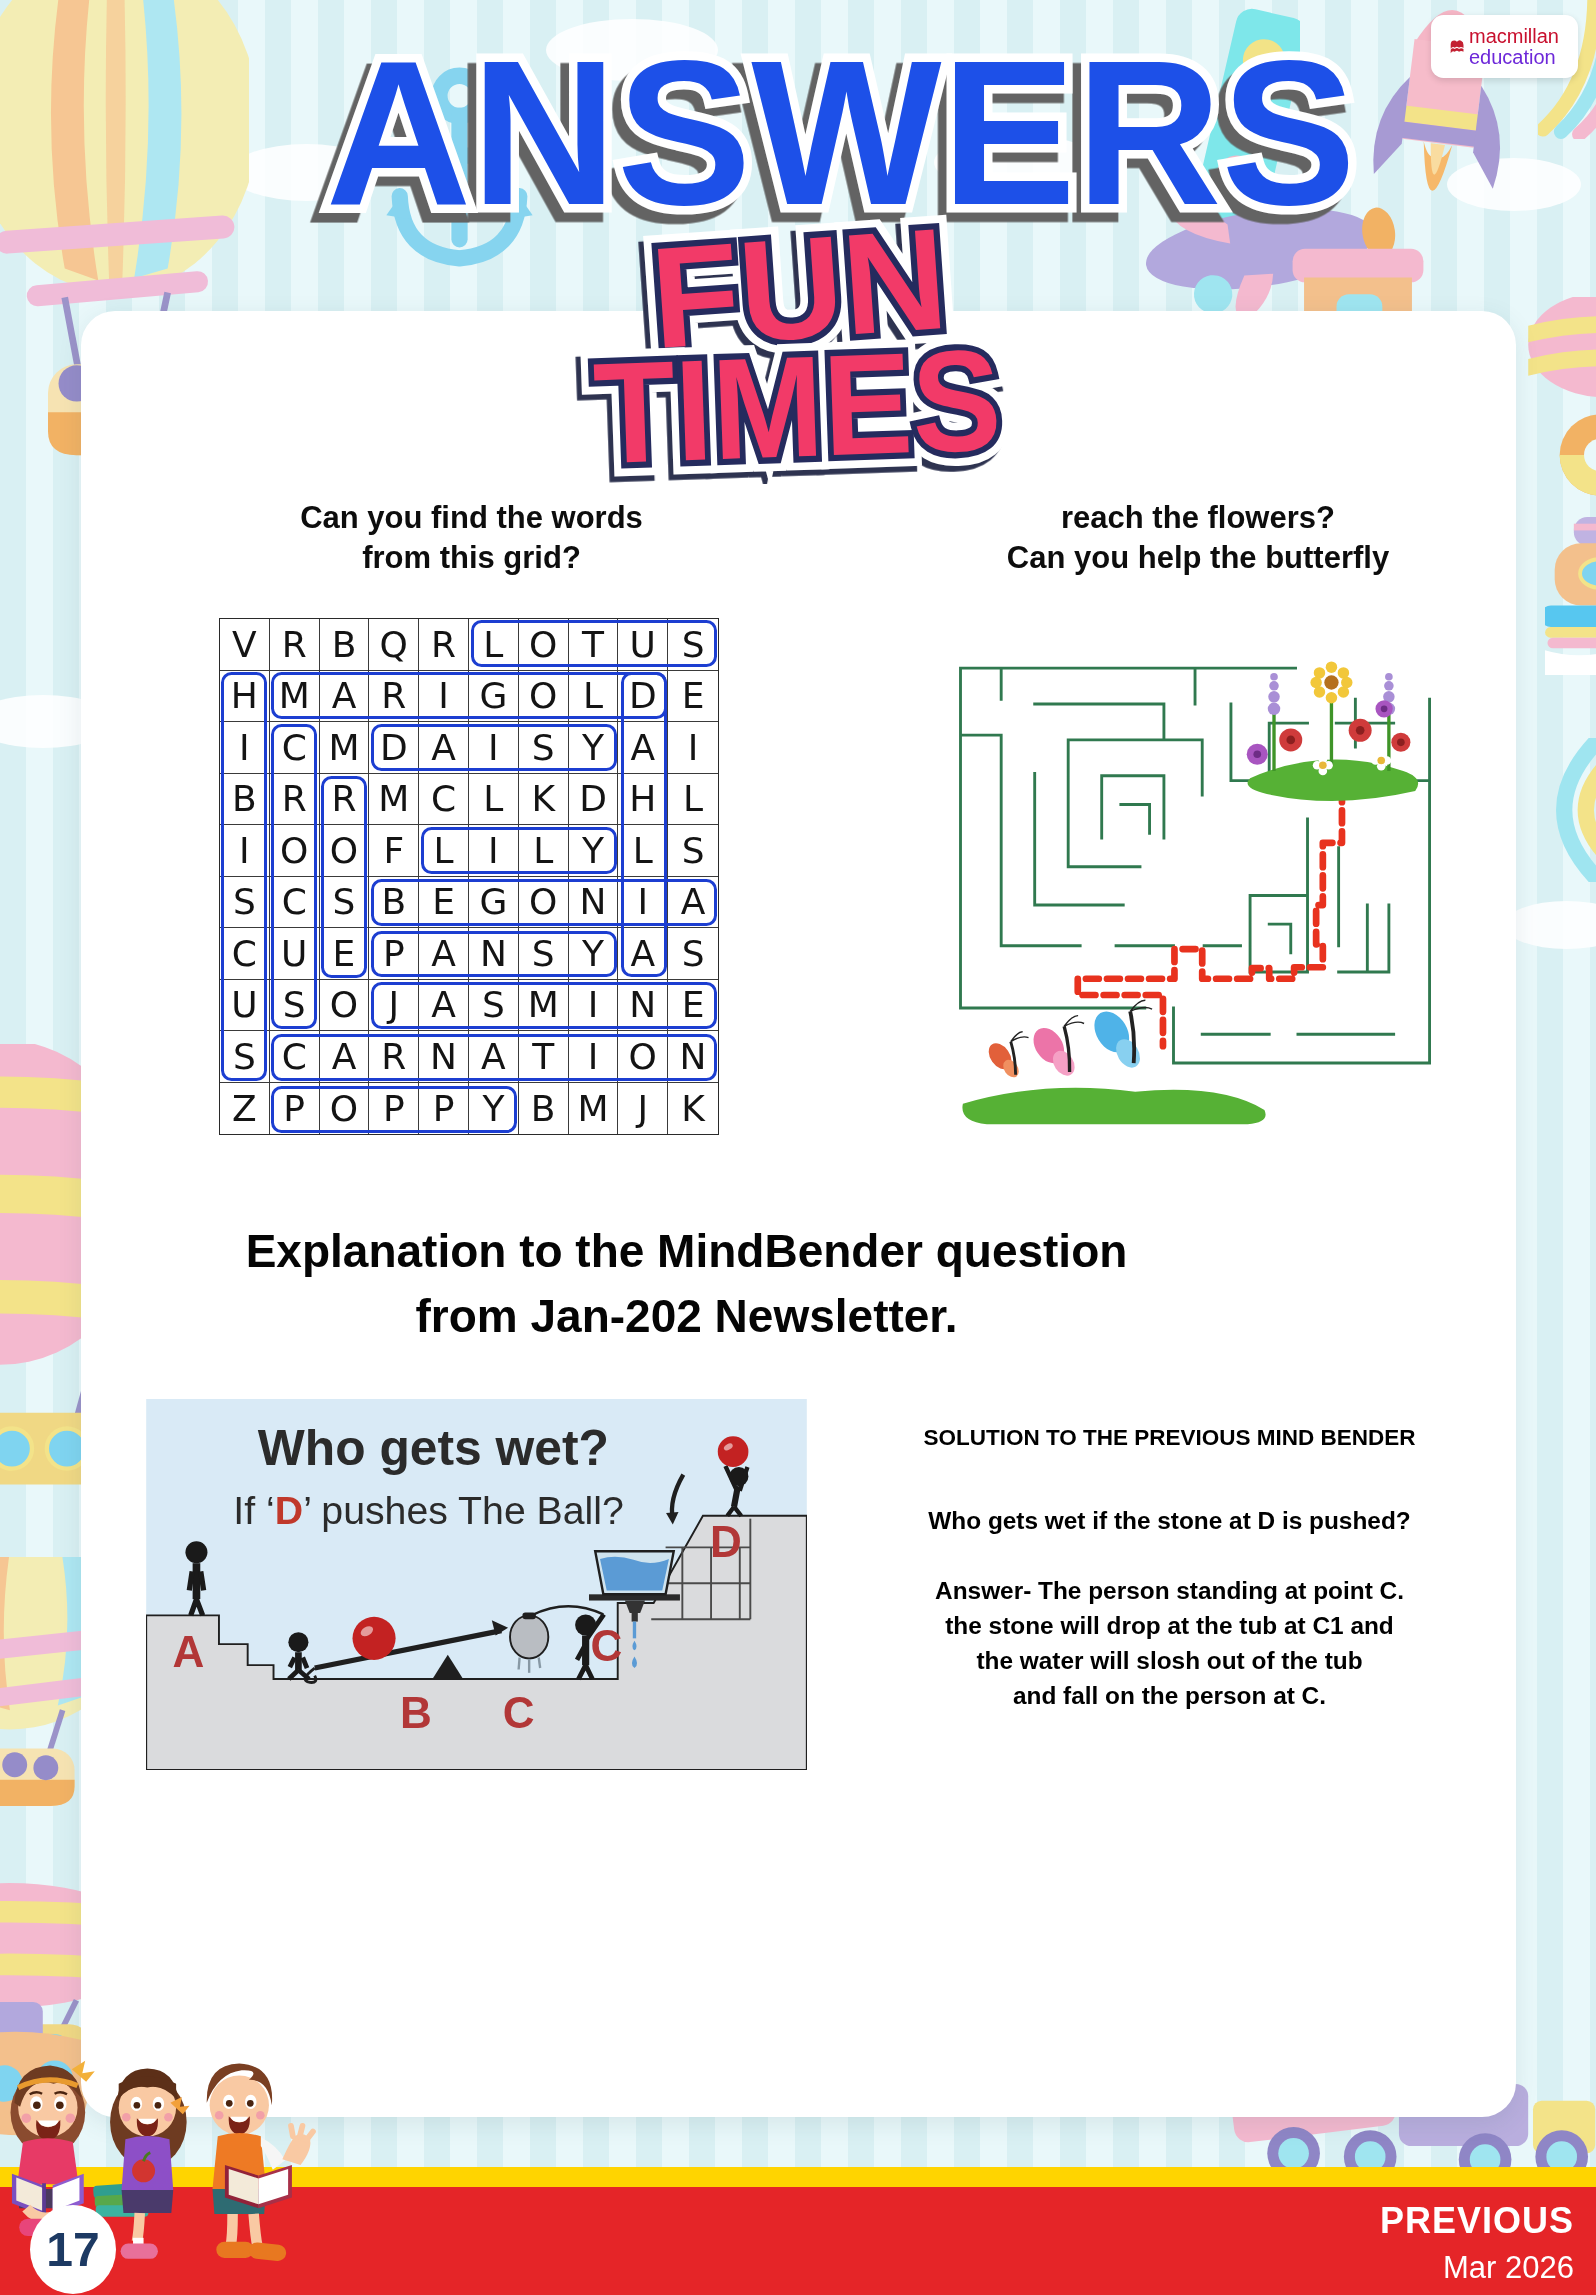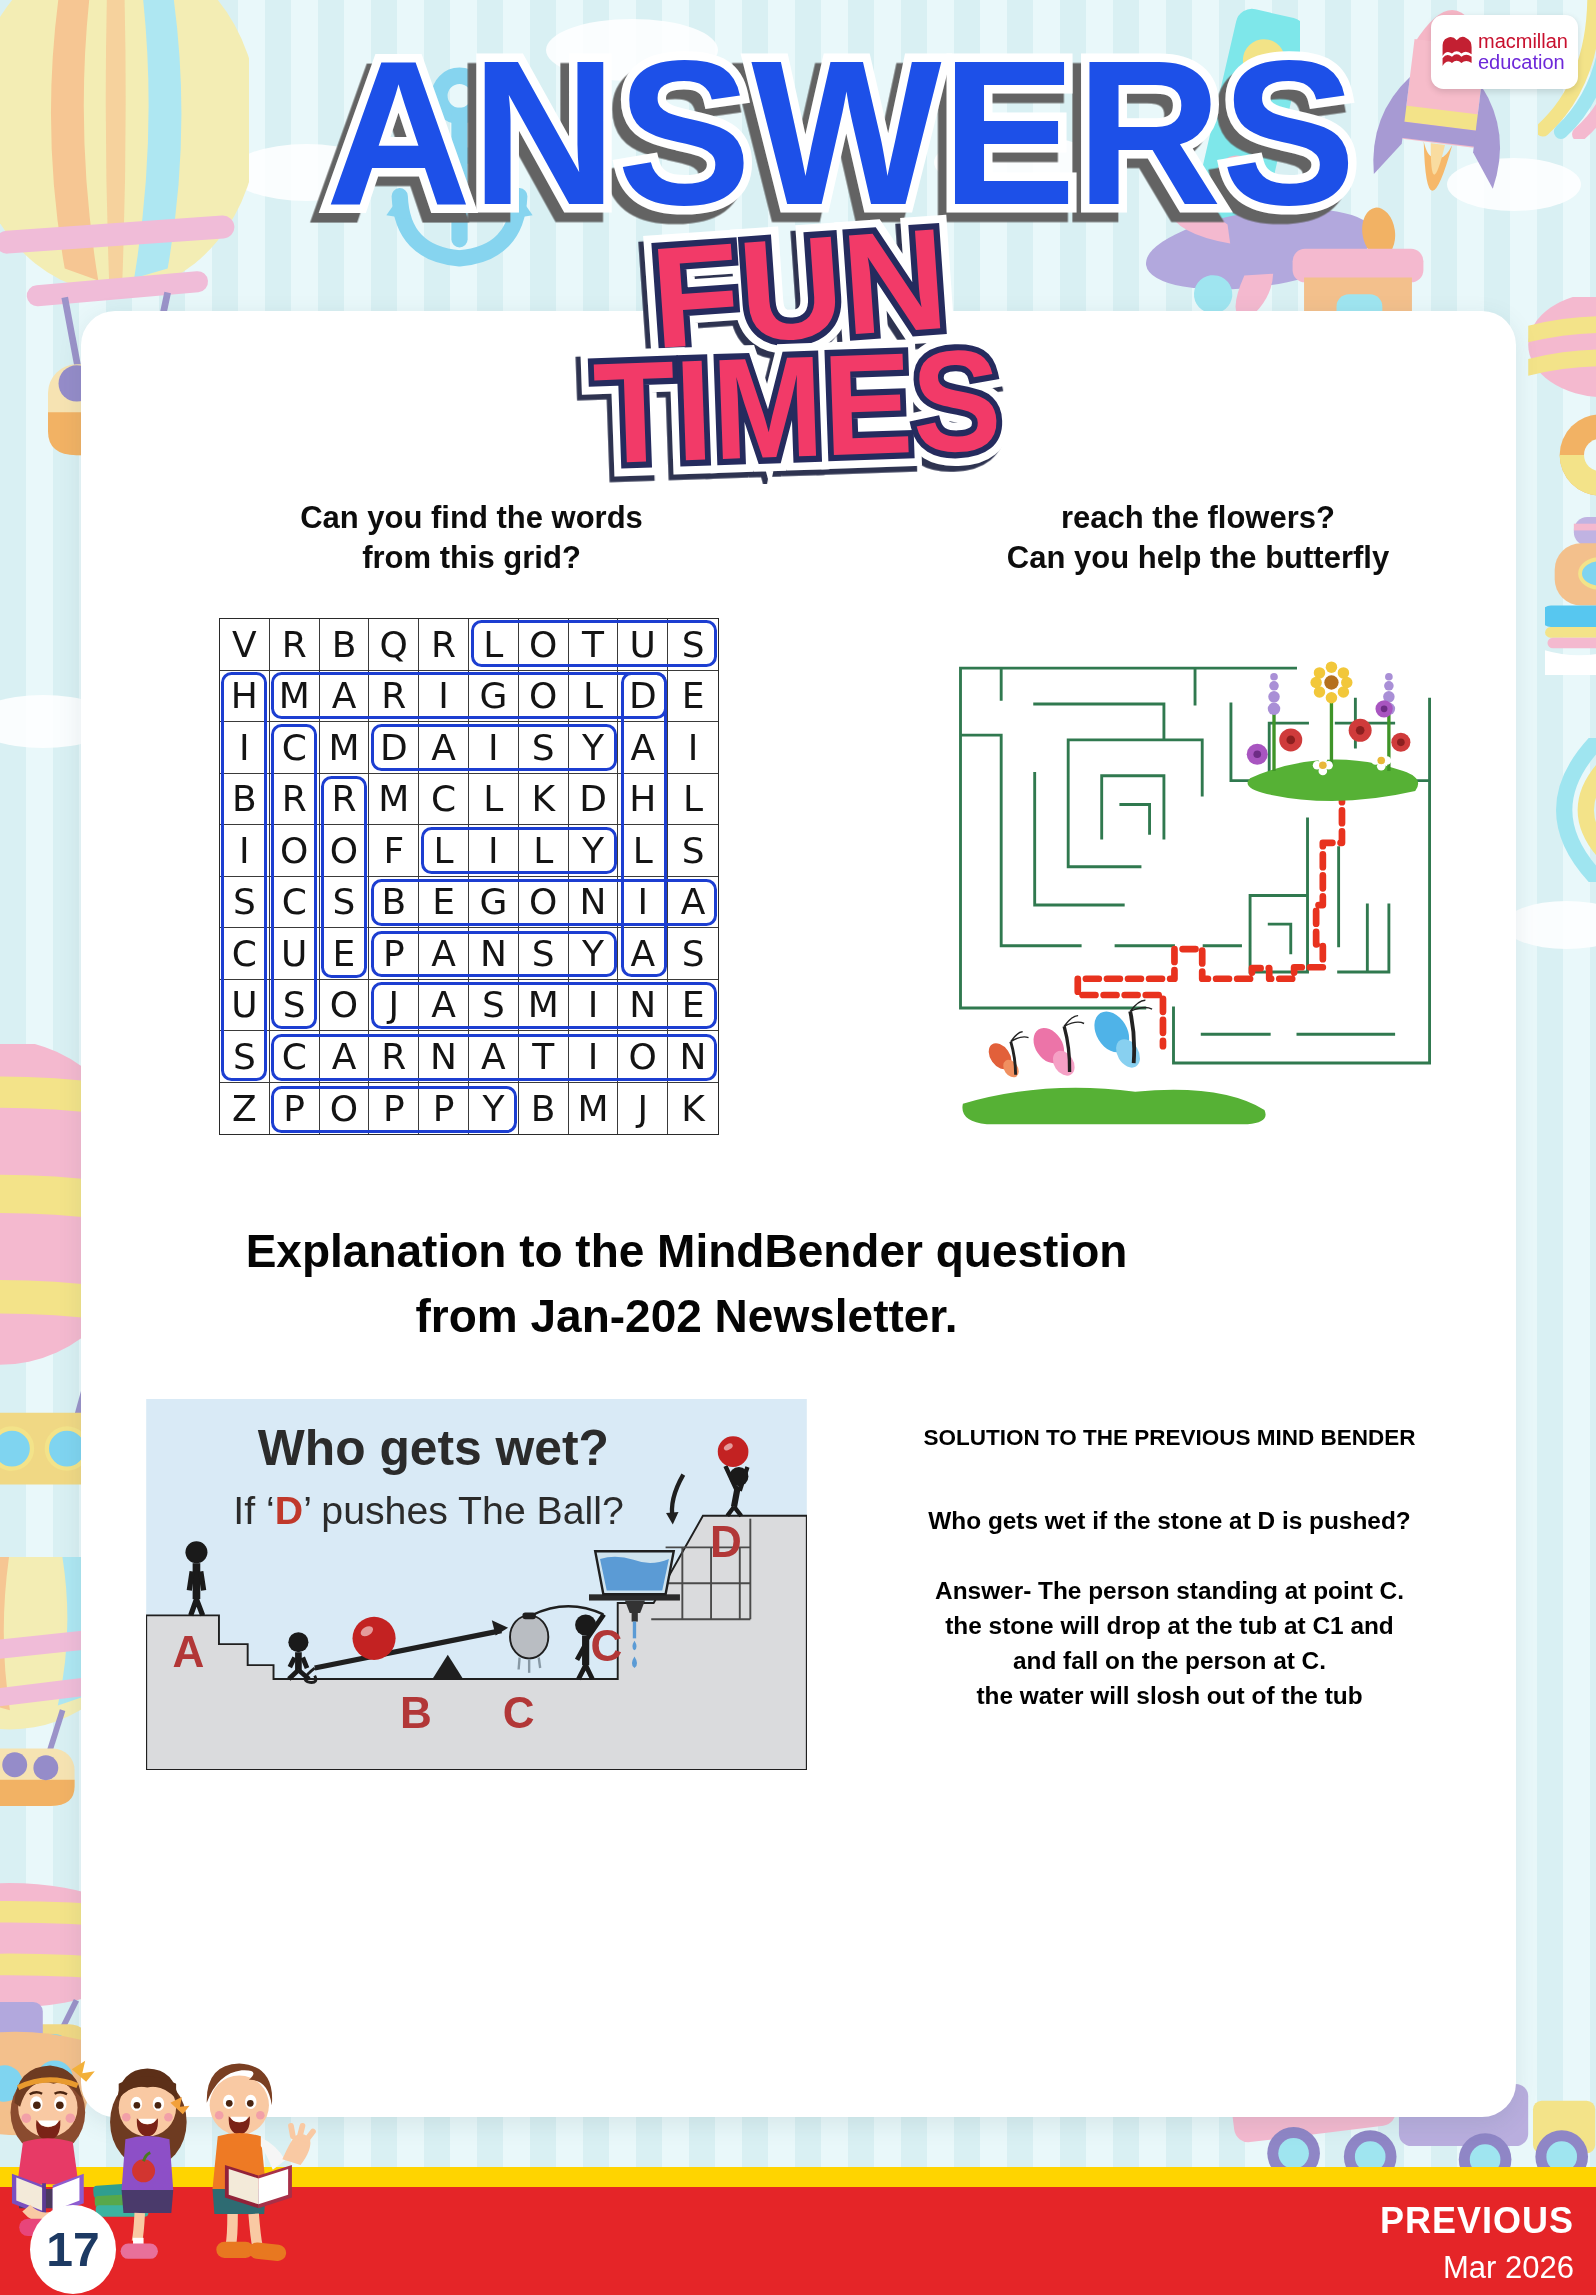--- a/index.html
+++ b/index.html
@@ -42,23 +42,23 @@
   
   #stripe-yellow{position:absolute;left:0;top:2167px;width:1597px;height:20px;background:#ffd400;z-index:3;}
   #bar-red{position:absolute;left:0;top:2187px;width:1597px;height:108px;background:#e52528;z-index:3;}
   #footer-text{position:absolute;right:23px;top:2200px;z-index:4;text-align:right;color:#fff;}
   #footer-brand{font-weight:bold;font-size:36px;letter-spacing:1px;}
   #footer-date{font-size:31px;margin-top:7.7px;}
   #page-circle{position:absolute;left:30px;top:2205px;width:86px;height:89px;background:#ffffff;
                border-radius:50%;z-index:7;display:flex;align-items:center;justify-content:center;}
   #page-circle span{font-weight:bold;font-size:48px;color:#1d3a63;}
   
-  #logo{position:absolute;left:1431px;top:15px;width:147px;height:74px;background:#fff;
+  #logo{position:absolute;left:1431px;top:15px;width:147px;height:63px;background:#fff;
         border-radius:12.5px;z-index:2;box-shadow:0 2.9px 6.7px rgba(0,0,0,.12);
-        display:flex;align-items:center;padding:0 10px;box-sizing:border-box;}
+        display:flex;align-items:center;padding:0 19px;box-sizing:border-box;}
   #logo .words{line-height:21px;font-size:20px;margin-left:4.8px;}
   #logo .w1{color:#c8102e;}
   #logo .w2{color:#6d28d9;}
 </style>
 </head>
 <body>
 
 <div id="bg">
   <div class="cloud" style="left:230px;top:144px;width:153px;height:57px;"></div>
   <div class="cloud" style="left:546px;top:19px;width:172px;height:62px;"></div>
@@ -589,22 +589,22 @@
   <text x="600" y="138" text-anchor="middle" font-family="Liberation Sans, sans-serif" font-weight="bold" font-size="104" fill="#2b2b2b">Who gets wet?</text>
   <text x="590" y="262" text-anchor="middle" font-family="Liberation Sans, sans-serif" font-size="82" fill="#2b2b2b"><tspan>If ‘</tspan><tspan fill="#c0392b" font-weight="bold">D</tspan><tspan>’ pushes The Ball?</tspan></text>
 </svg>
 
 <div id="solution">
   <div class="sol-head">SOLUTION TO THE PREVIOUS MIND BENDER</div>
   <div class="sol-q">Who gets wet if the stone at D is pushed?</div>
   <div class="sol-a">
     <div>Answer- The person standing at point C.</div>
     <div>the stone will drop at the tub at C1 and</div>
+    <div>the water will slosh out of the tub</div>
     <div>and fall on the person at C.</div>
-    <div>the water will slosh out of the tub</div>
   </div>
 </div>
 
 <div id="stripe-yellow"></div>
 <div id="bar-red"></div>
 <div id="footer-text">
   <div id="footer-brand">PREVIOUS</div>
   <div id="footer-date">Mar 2026</div>
 </div>
 <div id="page-circle">

